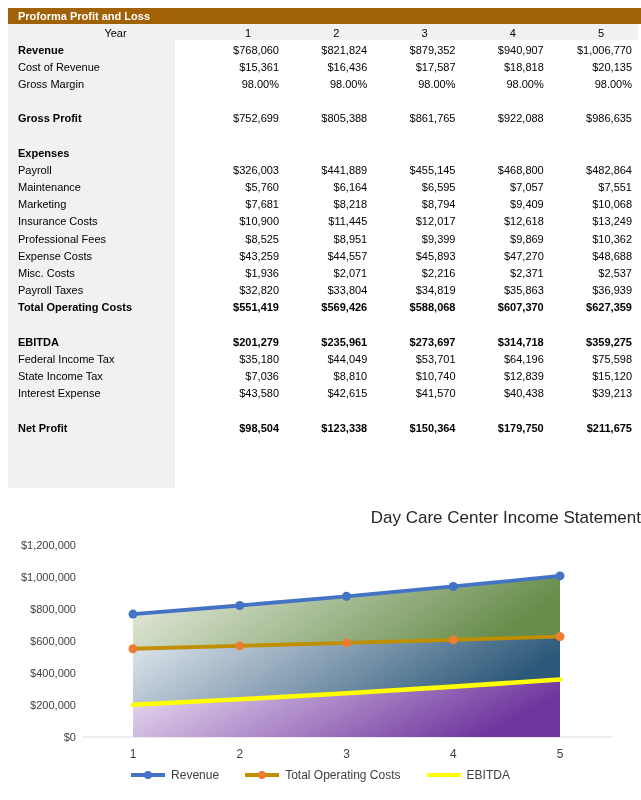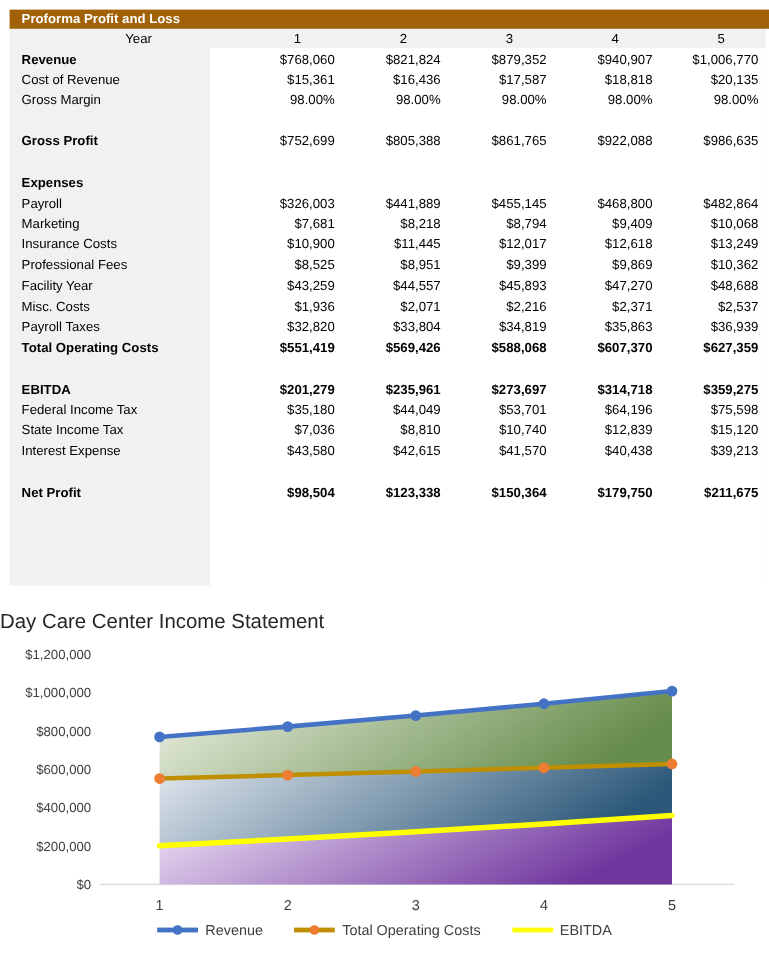--- a/index.html
+++ b/index.html
@@ -17,21 +17,21 @@
   .row{display:flex;height:17.2px;align-items:center;font-size:11px;color:#000;}
   .cell-label{width:167px;padding-left:10px;box-sizing:border-box;white-space:nowrap;}
   .year-label{text-align:center;padding-left:48px;}
   .cell-val{text-align:right;padding-right:6px;box-sizing:border-box;white-space:nowrap;}
   .c0{width:110px;}
   .cn{width:88.25px;}
   .year-row .cell-val{padding-right:34px;}
   .b{font-weight:700;}
   
   .chart{position:absolute;left:0;top:500px;width:641px;height:300px;}
-  .chart-title{position:absolute;left:0;top:8px;width:641px;text-align:left;
+  .chart-title{position:absolute;left:0;top:8px;width:641px;text-align:right;
                font-size:17px;color:#262626;}
   .chart svg{position:absolute;left:0;top:0;}
   .tick{font-family:"Liberation Sans",sans-serif;font-size:11px;fill:#404040;}
   .x-tick{font-size:12px;}
   .legend{position:absolute;left:0;top:268px;width:641px;display:flex;justify-content:center;
           align-items:center;gap:26px;}
   .legend-item{display:flex;align-items:center;gap:6px;font-size:12px;color:#404040;}
   .sw{position:relative;width:34px;height:10px;}
   .sw-line{position:absolute;left:0;top:3.2px;width:34px;height:3.6px;}
   .sw-dot{position:absolute;left:13px;top:1px;width:8px;height:8px;border-radius:50%;}
@@ -113,20 +113,28 @@
       </div>
       <div class="row">
         <div class="cell-label">Payroll</div>
         <div class="cell-val c0">$326,003</div>
         <div class="cell-val cn">$441,889</div>
         <div class="cell-val cn">$455,145</div>
         <div class="cell-val cn">$468,800</div>
         <div class="cell-val cn">$482,864</div>
       </div>
       <div class="row">
+        <div class="cell-label">Maintenance</div>
+        <div class="cell-val c0">$5,760</div>
+        <div class="cell-val cn">$6,164</div>
+        <div class="cell-val cn">$6,595</div>
+        <div class="cell-val cn">$7,057</div>
+        <div class="cell-val cn">$7,551</div>
+      </div>
+      <div class="row">
         <div class="cell-label">Marketing</div>
         <div class="cell-val c0">$7,681</div>
         <div class="cell-val cn">$8,218</div>
         <div class="cell-val cn">$8,794</div>
         <div class="cell-val cn">$9,409</div>
         <div class="cell-val cn">$10,068</div>
       </div>
       <div class="row">
         <div class="cell-label">Insurance Costs</div>
         <div class="cell-val c0">$10,900</div>
@@ -137,21 +145,21 @@
       </div>
       <div class="row">
         <div class="cell-label">Professional Fees</div>
         <div class="cell-val c0">$8,525</div>
         <div class="cell-val cn">$8,951</div>
         <div class="cell-val cn">$9,399</div>
         <div class="cell-val cn">$9,869</div>
         <div class="cell-val cn">$10,362</div>
       </div>
       <div class="row">
-        <div class="cell-label">Facility Year</div>
+        <div class="cell-label">Expense Costs</div>
         <div class="cell-val c0">$43,259</div>
         <div class="cell-val cn">$44,557</div>
         <div class="cell-val cn">$45,893</div>
         <div class="cell-val cn">$47,270</div>
         <div class="cell-val cn">$48,688</div>
       </div>
       <div class="row">
         <div class="cell-label">Misc. Costs</div>
         <div class="cell-val c0">$1,936</div>
         <div class="cell-val cn">$2,071</div>

